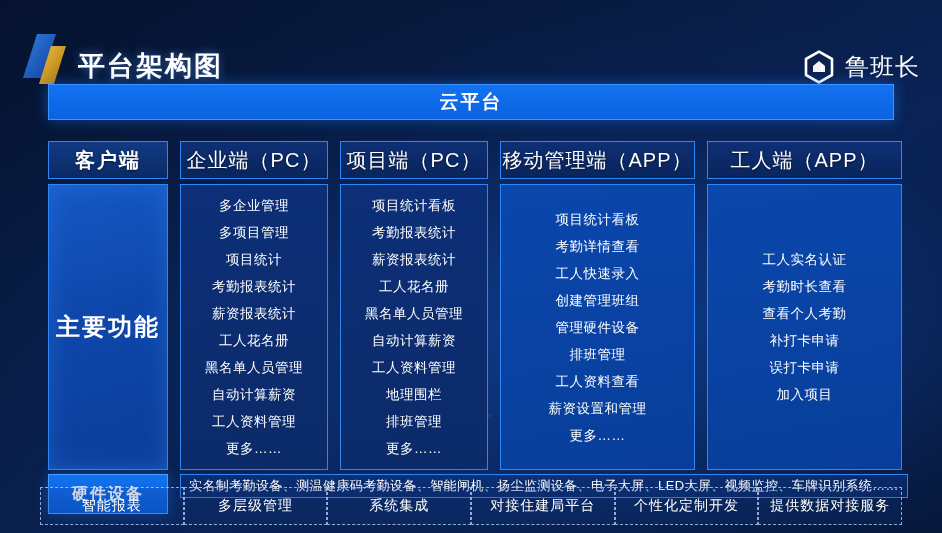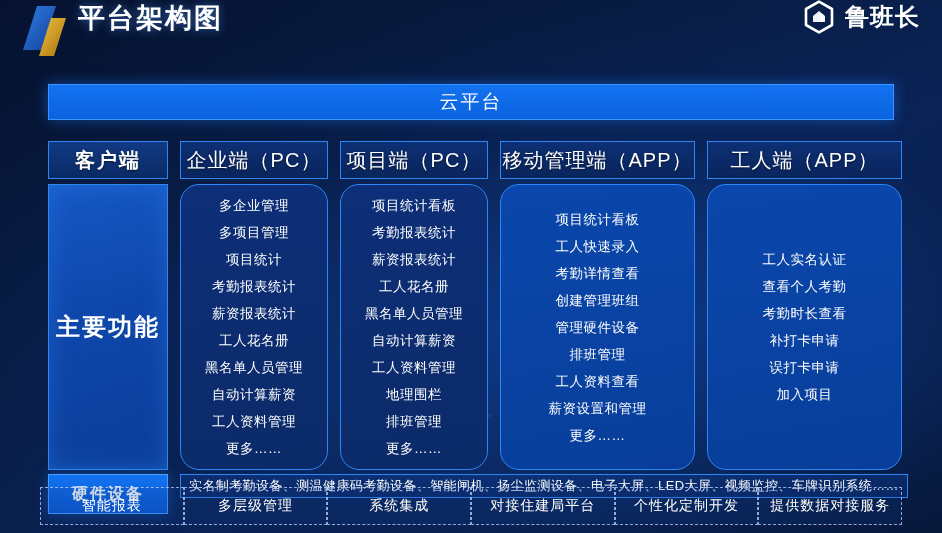--- a/index.html
+++ b/index.html
@@ -26,57 +26,57 @@
       radial-gradient(circle at 74% 92%, rgba(90,160,255,.09) 0 2px, transparent 2.5px),
       radial-gradient(circle at 88% 70%, rgba(90,160,255,.07) 0 2px, transparent 2.5px);
     pointer-events: none;
   }
 
   
   .header {
     position: relative;
     height: 84px;
     display: flex;
-    align-items: flex-start;
+    align-items: flex-end;
     padding: 0 22px 0 18px;
   }
   .brand-mark {
     position: relative;
     width: 54px; height: 56px;
     flex: 0 0 auto;
     margin-right: 6px;
   }
   .page-title {
     font-size: 27px;
     font-weight: bold;
     letter-spacing: 2px;
     color: #ffffff;
     text-shadow: 0 0 10px rgba(90,160,255,.55);
   }
   .header-spacer { flex: 1 1 auto; }
   .logo-group { display: flex; align-items: center; gap: 9px; }
   .logo-badge { width: 34px; height: 34px; flex: 0 0 auto; }
   .logo-text {
-    font-size: 24px; font-weight: bold; letter-spacing: 1px;
+    font-size: 24px; font-weight: normal; letter-spacing: 1px;
     color: #fff;
   }
 
   
   .arch {
     position: relative;
     margin: 0 48px;
     width: 846px;
   }
 
   .cloud-bar {
     height: 36px;
     background: linear-gradient(180deg, #1372f0 0%, #0b62e0 100%);
     border: 1px solid #3c93ff;
     display: flex; align-items: center; justify-content: center;
-    font-size: 19px; font-weight: normal; letter-spacing: 2px;
+    font-size: 19px; font-weight: bold; letter-spacing: 2px;
     color: #fff;
     box-shadow: 0 0 14px rgba(25,120,240,.5);
   }
 
   .grid {
     margin-top: 5px;
     display: grid;
     grid-template-columns: 120px 148px 148px 195px 195px;
     gap: 5px 12px;
   }
@@ -110,21 +110,20 @@
     padding: 8px 4px;
   }
   .cell-body.label {
     background: linear-gradient(165deg, #1557c4 0%, #0e47ab 45%, #0b3d99 100%);
     font-size: 24px; font-weight: bold; letter-spacing: 2px;
     box-shadow: inset 0 0 26px rgba(60,150,255,.30);
   }
   .cell-body.list {
     background: linear-gradient(170deg, #0d2f78 0%, #0b2a68 100%);
     gap: 2px;
-    border-radius: 19px;
   }
   .cell-body.list.bright {
     background: linear-gradient(170deg, #0a47ac 0%, #083e9a 100%);
   }
   .feat {
     font-size: 13.5px;
     line-height: 25px;
     color: #ffffff;
     letter-spacing: .5px;
     white-space: nowrap;
@@ -250,34 +249,34 @@
       <div class="feat">黑名单人员管理</div>
       <div class="feat">自动计算薪资</div>
       <div class="feat">工人资料管理</div>
       <div class="feat">地理围栏</div>
       <div class="feat">排班管理</div>
       <div class="feat">更多……</div>
     </div>
 
     <div class="cell-body list bright">
       <div class="feat">项目统计看板</div>
+      <div class="feat">考勤详情查看</div>
       <div class="feat">工人快速录入</div>
-      <div class="feat">考勤详情查看</div>
       <div class="feat">创建管理班组</div>
       <div class="feat">管理硬件设备</div>
       <div class="feat">排班管理</div>
       <div class="feat">工人资料查看</div>
       <div class="feat">薪资设置和管理</div>
       <div class="feat">更多……</div>
     </div>
 
     <div class="cell-body list bright">
       <div class="feat">工人实名认证</div>
+      <div class="feat">考勤时长查看</div>
       <div class="feat">查看个人考勤</div>
-      <div class="feat">考勤时长查看</div>
       <div class="feat">补打卡申请</div>
       <div class="feat">误打卡申请</div>
       <div class="feat">加入项目</div>
     </div>
   </div>
 
   <div class="hw-row">
     <div class="hw-label">硬件设备</div>
     <div class="hw-value">实名制考勤设备、测温健康码考勤设备、智能闸机、扬尘监测设备、电子大屏、LED大屏、视频监控、车牌识别系统……</div>
   </div>

